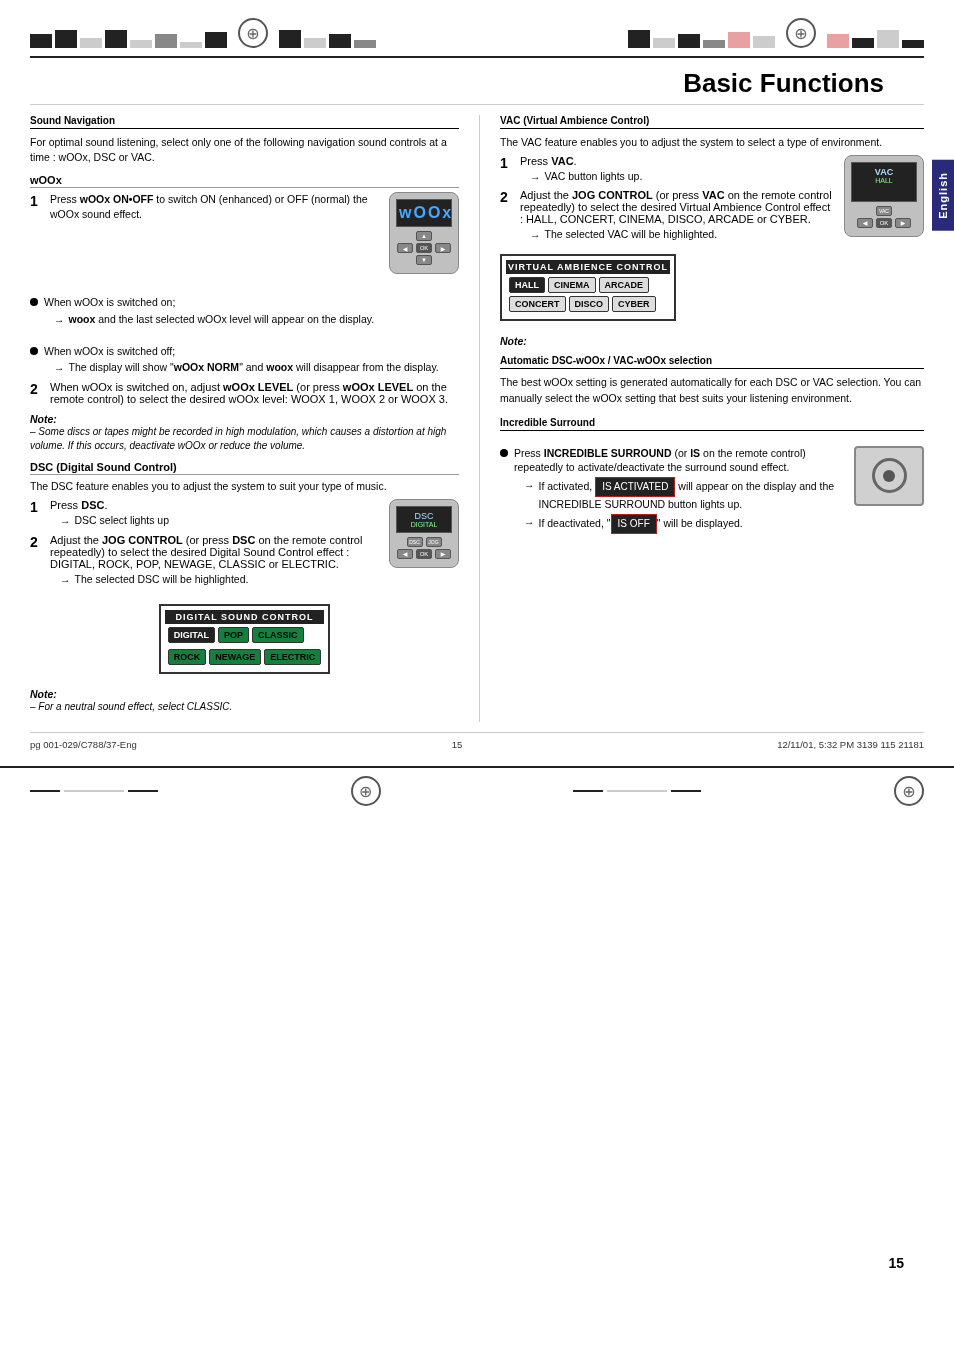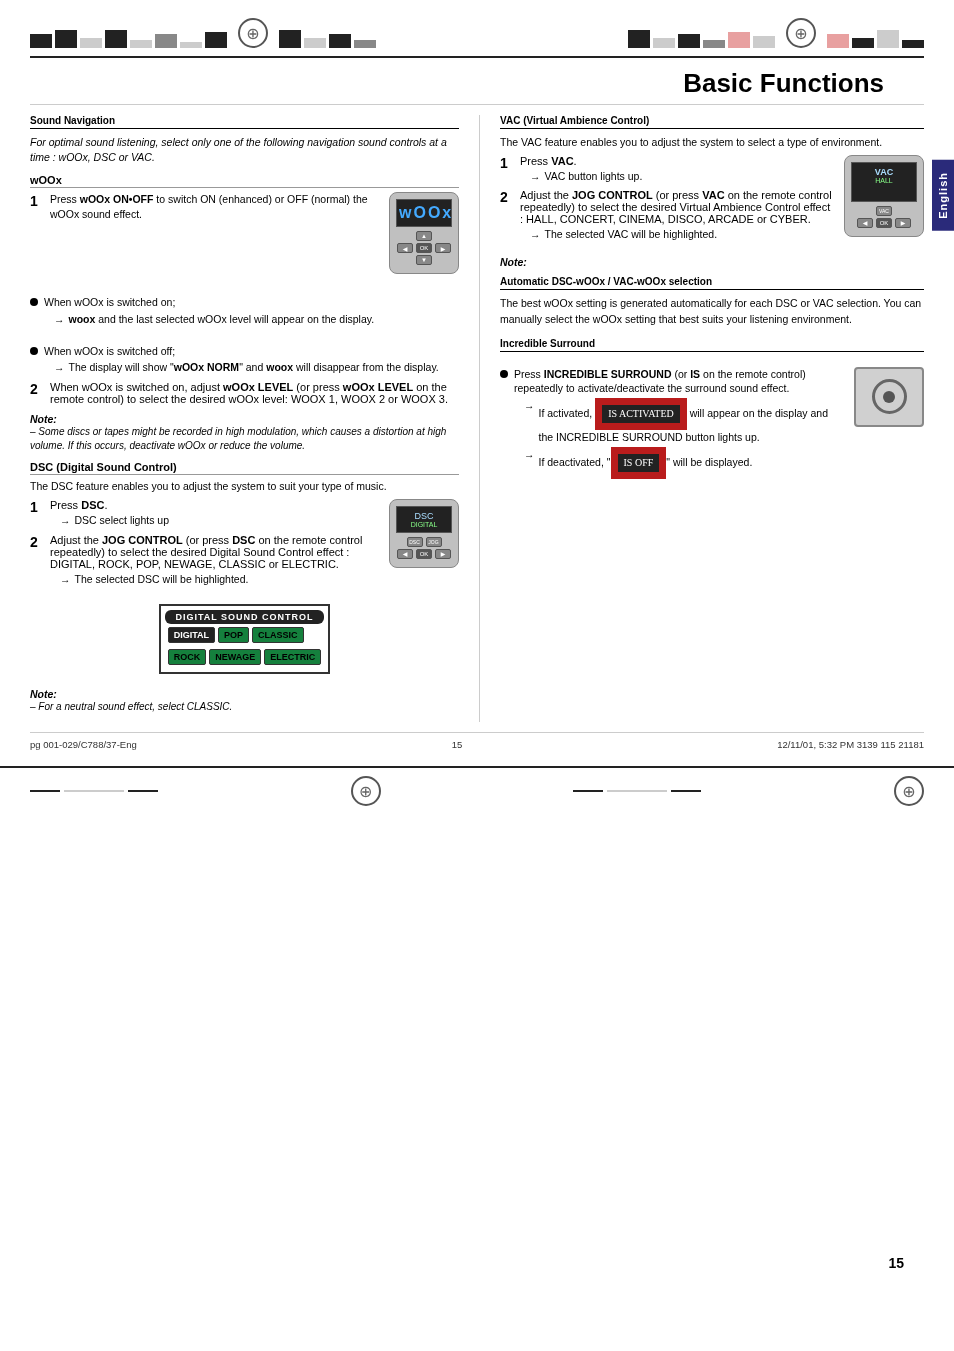--- a/index.html
+++ b/index.html
@@ -87,21 +87,20 @@
     
     .section-title {
       font-size: 10px;
       font-weight: bold;
       border-bottom: 1px solid #000;
       padding-bottom: 2px;
       margin-bottom: 6px;
     }
 
     .italic-intro {
-      font-style: italic;
       font-size: 10.5px;
       margin-bottom: 10px;
       line-height: 1.4;
     }
 
     .subsection-title {
       font-weight: bold;
       font-size: 11px;
       border-bottom: 1px solid #999;
       padding-bottom: 1px;
@@ -212,21 +211,20 @@
       display: inline-block;
     }
     .dsc-title-bar {
       background: #222;
       color: #fff;
       text-align: center;
       font-size: 9px;
       font-weight: bold;
       padding: 2px;
       letter-spacing: 1px;
-      border-radius: 6px;
     }
     .dsc-buttons {
       display: flex;
       gap: 3px;
       padding: 3px;
     }
     .dsc-btn {
       border: 1px solid #333;
       padding: 2px 5px;
       font-size: 9px;
@@ -304,24 +302,24 @@
       height: 12px;
       background: #555;
       border-radius: 50%;
     }
 
     
     .is-off-display {
       display: inline-block;
       background: #222;
       color: #fff;
-      font-family: Liberation Serif, serif;
+      font-family: Liberation Sans, sans-serif;
       font-size: 10px;
       padding: 2px 6px;
-      border: 7px solid #b91c1c;
+      border: 1px solid #b91c1c;
     }
 
     .clearfix::after { content: ''; display: table; clear: both; }
 
     
     .bottom-line {
       border-top: 1px solid #ccc;
       margin: 0 30px;
     }
     .footer {
@@ -589,20 +587,35 @@
         <span class="step-num">2</span>
         <span>Adjust the <b>JOG CONTROL</b> (or press <b>VAC</b> on the remote control repeatedly) to select the desired Virtual Ambience Control effect : HALL, CONCERT, CINEMA, DISCO, ARCADE or CYBER.<br>
           <span class="arrow-item">
               <span>→</span>
               <span>The selected VAC will be highlighted.</span>
             </span>
         </span>
       </div>
     </div>
 
+    <div>
+      <div class="vac-display">
+        <div class="vac-title-bar">VIRTUAL AMBIENCE CONTROL</div>
+        <div class="vac-buttons">
+          <div class="vac-btn active">HALL</div>
+          <div class="vac-btn">CINEMA</div>
+          <div class="vac-btn">ARCADE</div>
+        </div>
+        <div class="vac-row">
+          <div class="vac-btn">CONCERT</div>
+          <div class="vac-btn">DISCO</div>
+          <div class="vac-btn">CYBER</div>
+        </div>
+      </div>
+    </div>
 
     <div class="note-block">
       <div class="note-label">Note:</div>
     </div>
 
     <div class="section-title">Automatic DSC-wOOx / VAC-wOOx selection</div>
     <p>The best wOOx setting is generated automatically for each DSC or VAC selection. You can manually select the wOOx setting that best suits your listening environment.</p>
 
     <div class="section-title" style="margin-top:10px;">Incredible Surround</div>
 

